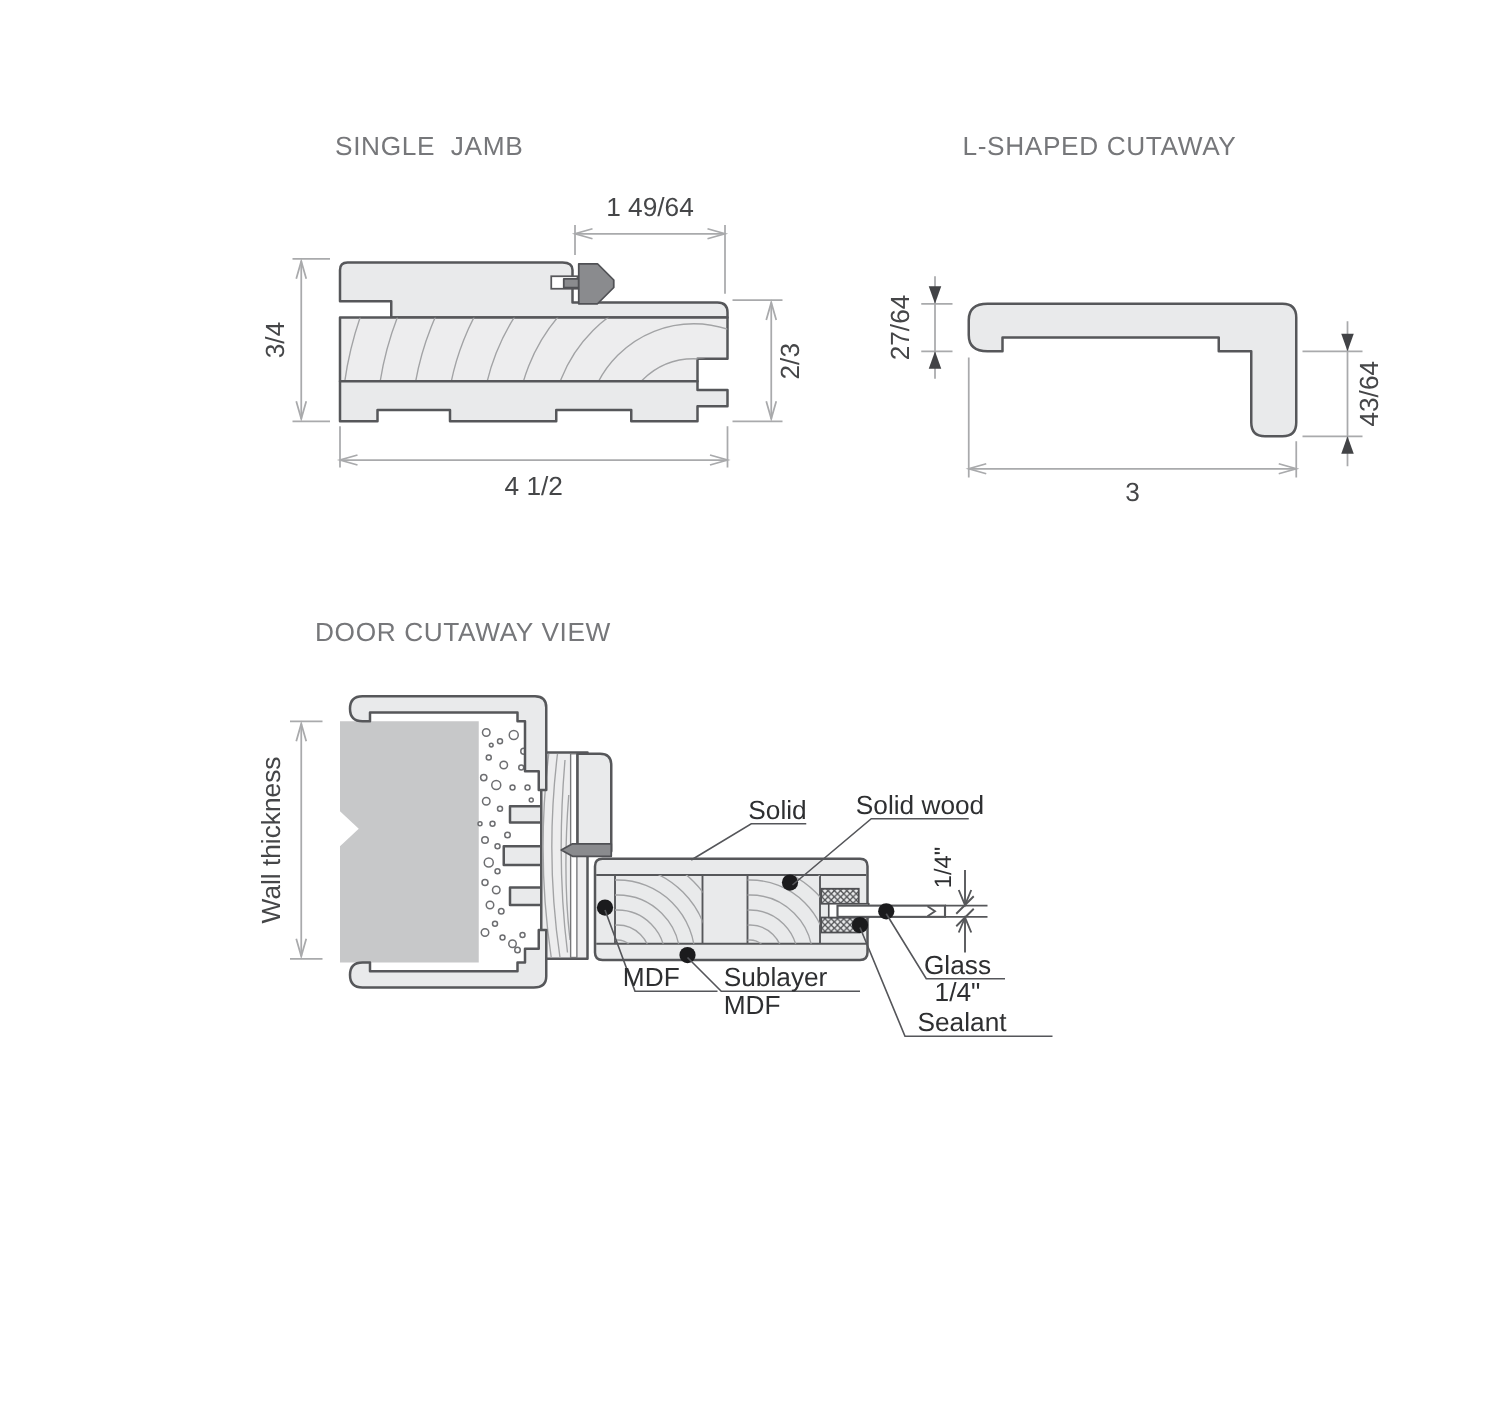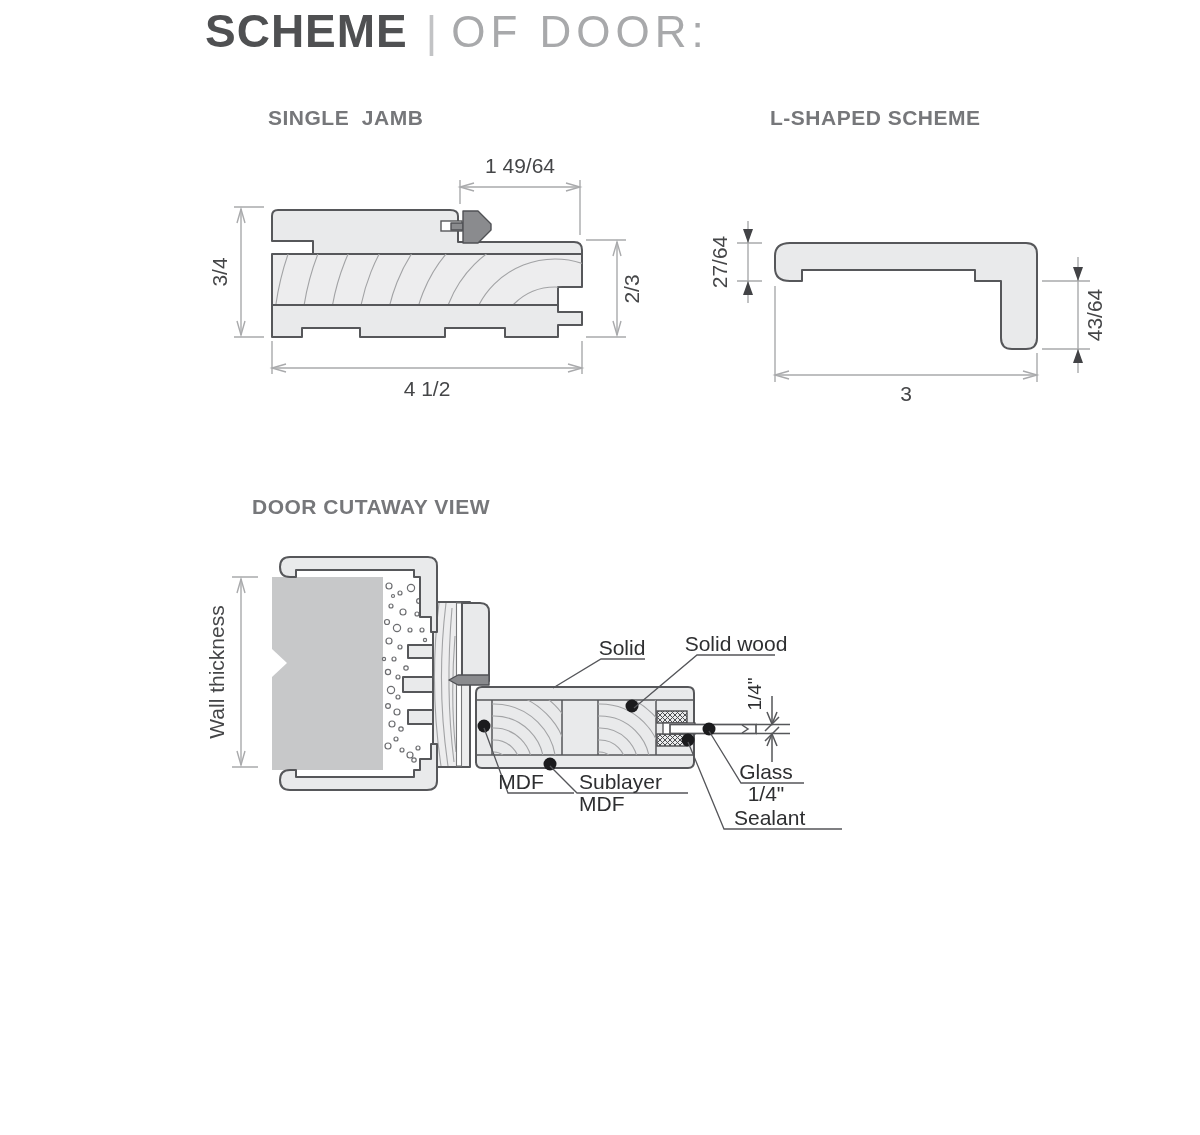--- a/index.html
+++ b/index.html
@@ -2,21 +2,21 @@
 <html><head>
 <meta charset="utf-8">
 <style>
   html,body{margin:0;padding:0;background:#fff;}
   .sheet{position:relative;width:1200px;height:1135px;background:#fff;overflow:hidden;
          font-family:"Liberation Sans",sans-serif;}
   .title-row{position:absolute;left:205px;top:4px;display:flex;align-items:baseline;}
   .title-main{font-size:46px;font-weight:bold;color:#4f5052;letter-spacing:1px;}
   .title-sep{font-size:44px;font-weight:200;color:#c2c3c5;margin:0 14px 0 18px;}
   .title-sub{font-size:44px;font-weight:normal;color:#a8a9ab;letter-spacing:5px;}
-  .sec-heading{position:absolute;font-size:21px;font-weight:bold;color:#76777a;
+  .sec-heading{position:absolute;font-size:21px;font-weight:normal;color:#76777a;
                letter-spacing:.5px;white-space:pre;}
   .h-jamb{left:268px;top:106px;}
   .h-casing{left:770px;top:106px;}
   .h-cutaway{left:252px;top:495px;}
   svg{position:absolute;overflow:visible;}
   .svg-jamb{left:200px;top:140px;}
   .svg-casing{left:680px;top:200px;}
   .svg-cut{left:195px;top:540px;}
   .part{fill:#e9eaeb;stroke:#56575a;stroke-width:2;stroke-linejoin:round;}
   .part-light{fill:#ededee;stroke:#56575a;stroke-width:2;stroke-linejoin:round;}
@@ -30,28 +30,23 @@
   .seal{fill:#8a8b8e;stroke:#505155;stroke-width:1.4;stroke-linejoin:round;}
   .bubble{fill:#ffffff;stroke:#6d6e71;stroke-width:1.2;}
   .wall{fill:#c7c8c9;stroke:none;}
   .thin-ln{stroke:#56575a;stroke-width:1.5;fill:none;}
 </style>
 </head>
 <body>
 
 <div class="sheet">
 
-  <div class="title-row">
-    <span class="title-main">SCHEME</span>
-    <span class="title-sep">|</span>
-    <span class="title-sub">OF DOOR:</span>
-  </div>
 
   <div class="sec-heading h-jamb">SINGLE  JAMB</div>
-  <div class="sec-heading h-casing">L-SHAPED SCHEME</div>
+  <div class="sec-heading h-casing">L-SHAPED CUTAWAY</div>
   <div class="sec-heading h-cutaway">DOOR CUTAWAY VIEW</div>
 
   <svg class="svg-jamb" width="480" height="290" viewBox="200 140 480 290">
     <defs>
       <clipPath id="jambGrainClip">
           <path d="M272,254 H582 V287 H558 V305 H272 Z"></path>
         </clipPath>
     </defs>
 
     <path class="part" d="M278,210 H450 Q458,210 458,216 V242 H574 Q582,242 582,250 V254 H313 V241 H272 V216 Q272,210 278,210 Z"></path>

